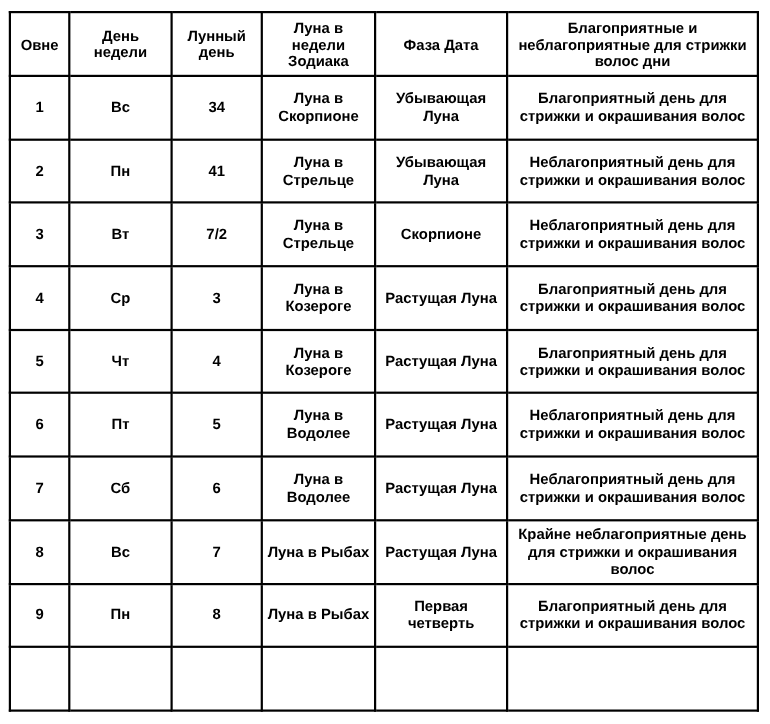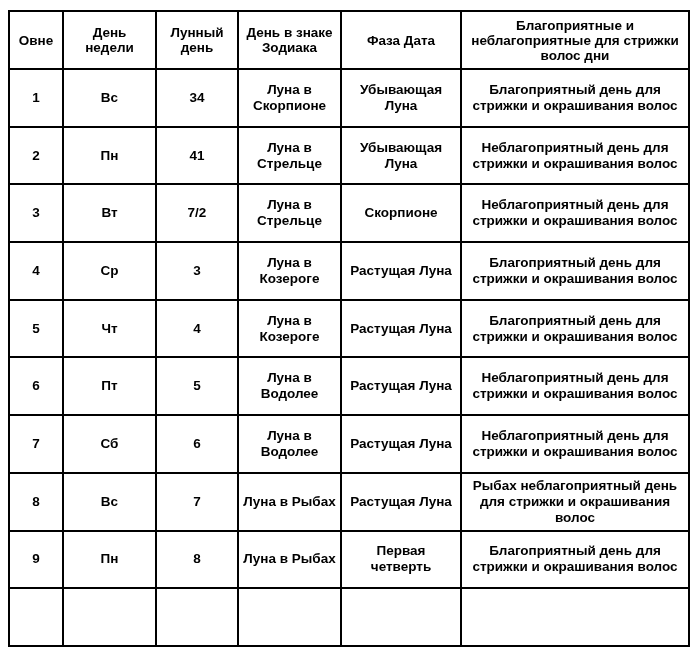--- a/index.html
+++ b/index.html
@@ -65,21 +65,21 @@
     <col style="width:120px">
     <col style="width:228px">
   </colgroup>
   <thead>
     <tr class="header-row">
       <th>Овне</th>
       <th>День
 недели</th>
       <th>Лунный
 день</th>
-      <th>День в знаке
+      <th>Луна в недели
 Зодиака</th>
       <th>Фаза Дата</th>
       <th>Благоприятные и
 неблагоприятные для стрижки
 волос дни</th>
     </tr>
   </thead>
   <tbody>
       <tr class="data-row">
     <td class="c-date">1</td>
@@ -152,21 +152,21 @@
     <td class="c-phase">Растущая Луна</td>
     <td class="c-reco">Неблагоприятный день для
 стрижки и окрашивания волос</td>
   </tr>
       <tr class="data-row">
     <td class="c-date">8</td>
     <td class="c-weekday">Вс</td>
     <td class="c-lunar">7</td>
     <td class="c-zodiac">Луна в Рыбах</td>
     <td class="c-phase">Растущая Луна</td>
-    <td class="c-reco">Рыбах неблагоприятный день
+    <td class="c-reco">Крайне неблагоприятные день
 для стрижки и окрашивания
 волос</td>
   </tr>
       <tr class="data-row">
     <td class="c-date">9</td>
     <td class="c-weekday">Пн</td>
     <td class="c-lunar">8</td>
     <td class="c-zodiac">Луна в Рыбах</td>
     <td class="c-phase">Первая
 четверть</td>

